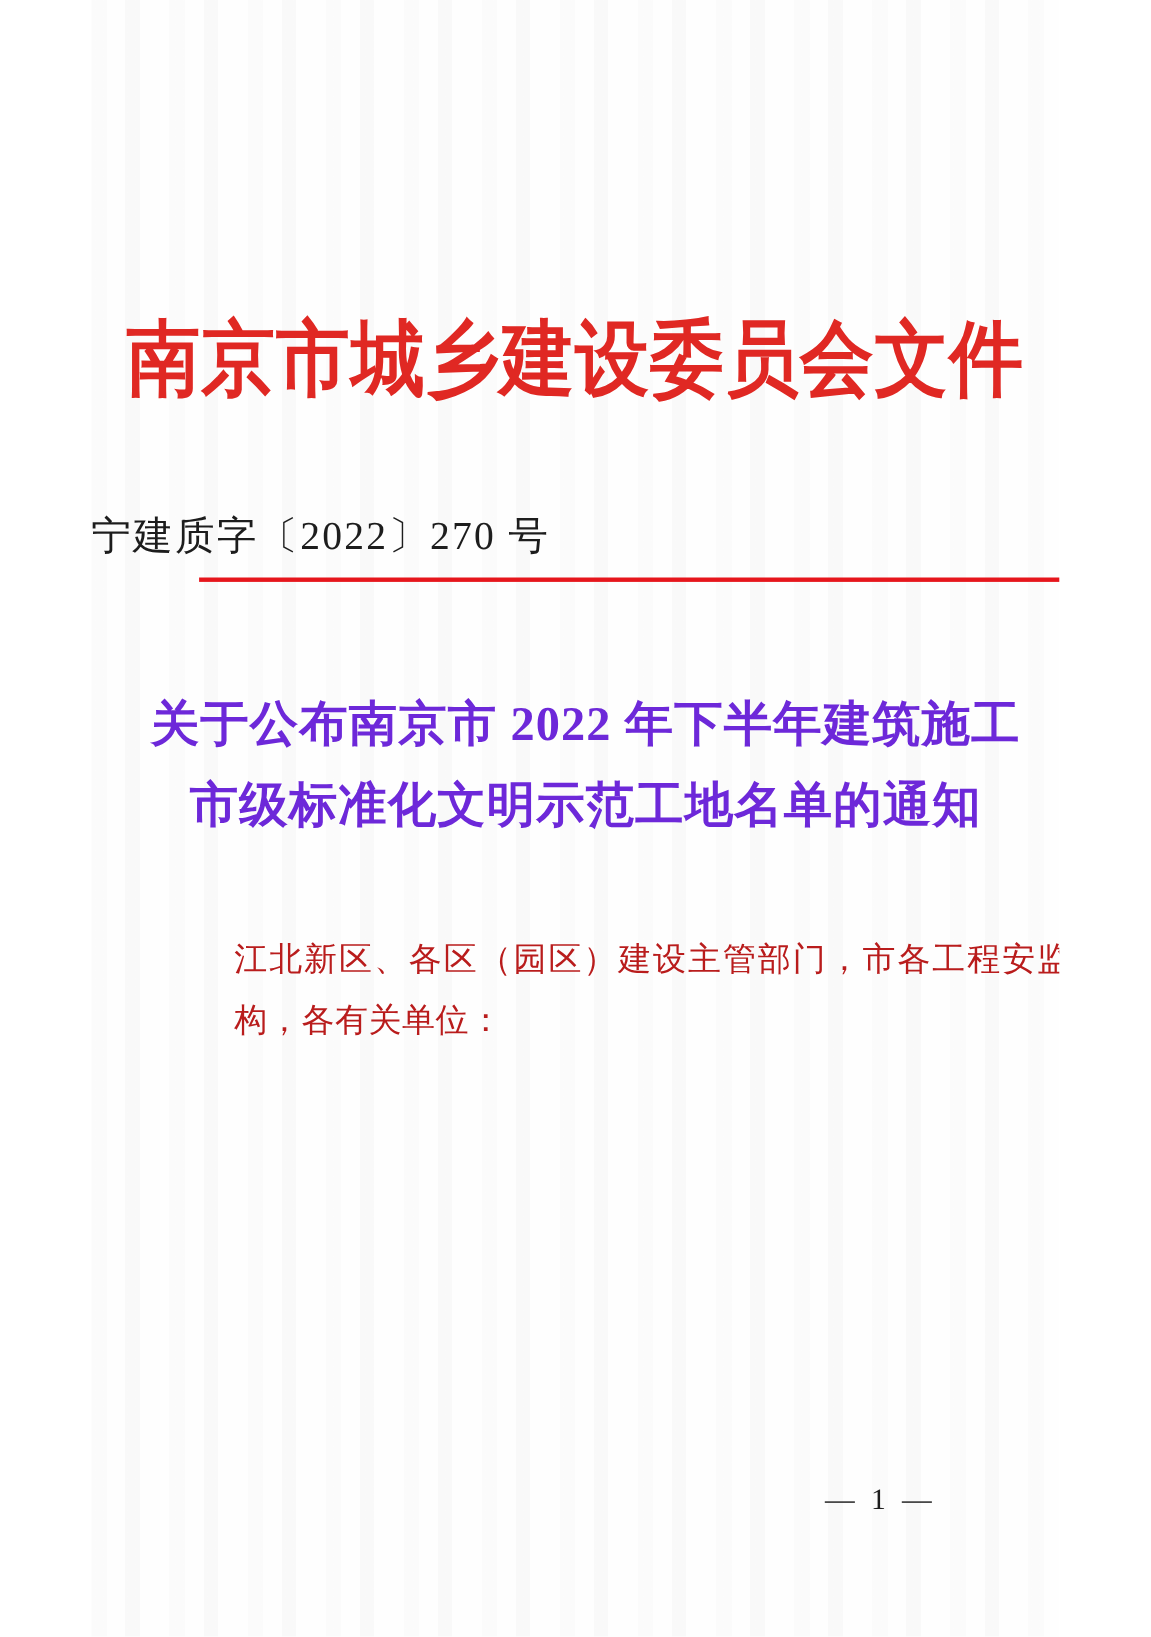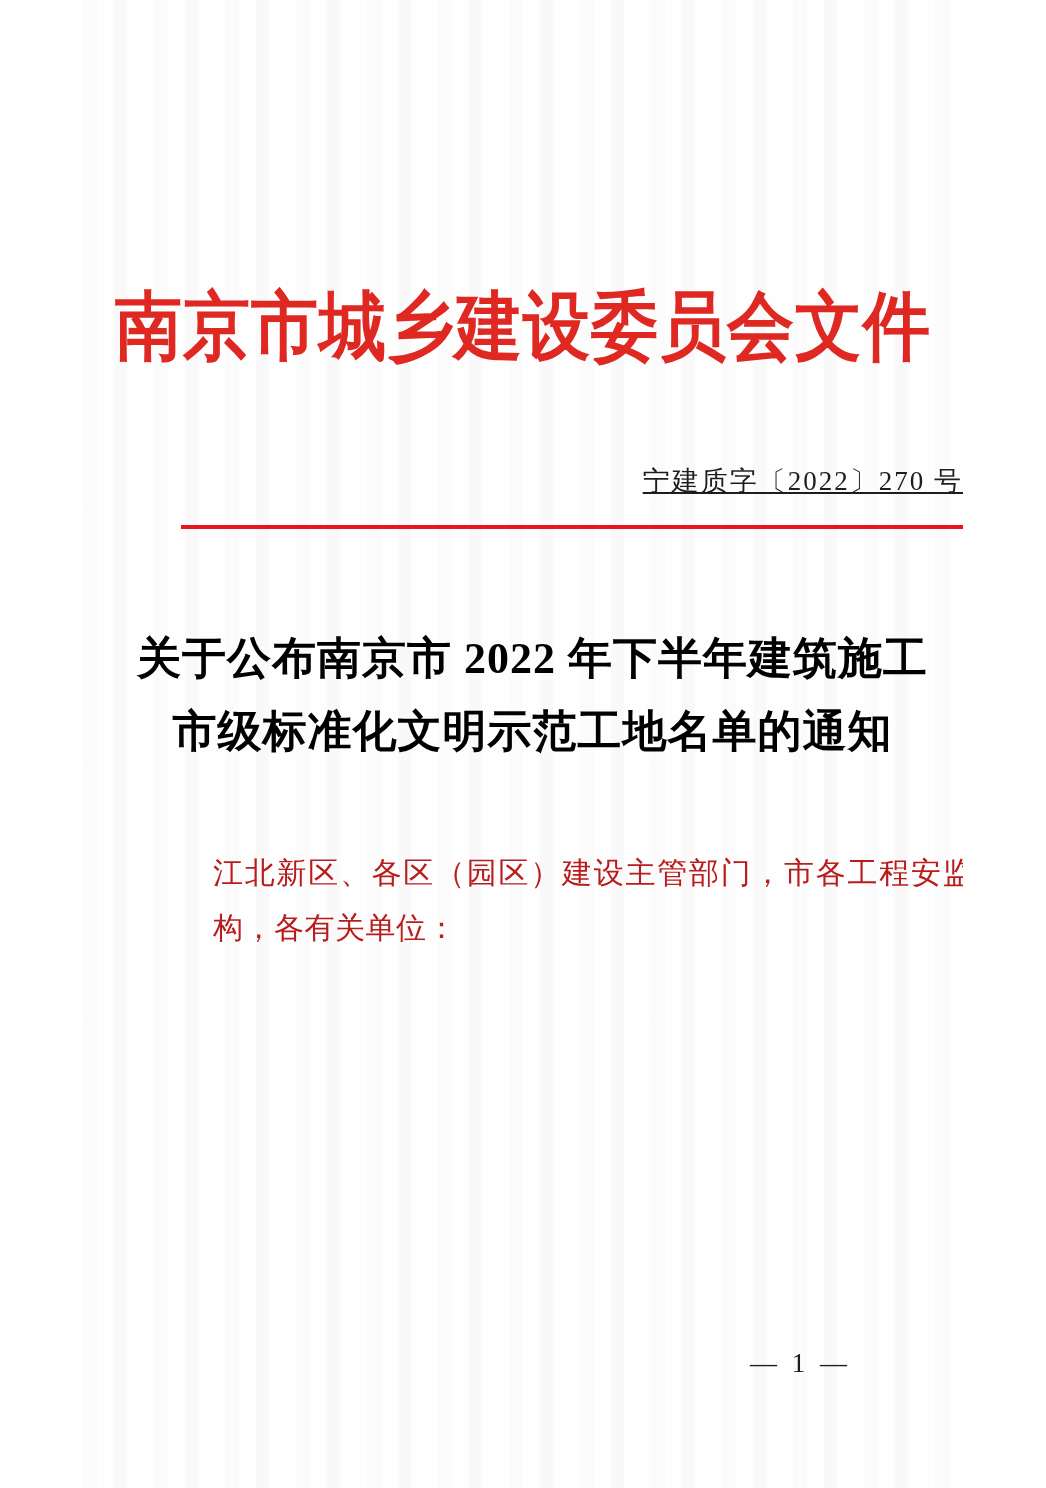--- a/index.html
+++ b/index.html
@@ -40,42 +40,41 @@
     letter-spacing: 1px;
     transform: scaleY(1.12);
     transform-origin: top center;
     white-space: nowrap;
   }
   .doc-number {
     position: absolute;
     top: 463px;
     left: 0;
     width: 100%;
-    text-align: right;
+    text-align: left;
     color: #1d1d1d;
-    font-size: 27px;
+    font-size: 36px;
     letter-spacing: 2px;
-    text-decoration: underline;
   }
   .red-line {
     position: absolute;
     top: 525px;
     left: 98px;
     width: 851px;
     height: 4px;
     background: #e6161c;
     border: none;
   }
   .doc-title {
     position: absolute;
     top: 622px;
     left: 0;
     width: 100%;
     text-align: center;
-    color: #000000;
+    color: #6d28d9;
     font-size: 44px;
     font-weight: bold;
     line-height: 73px;
     letter-spacing: 1px;
     padding-left: 19px;
   }
   .body-text {
     position: absolute;
     top: 845px;
     left: 130px;

